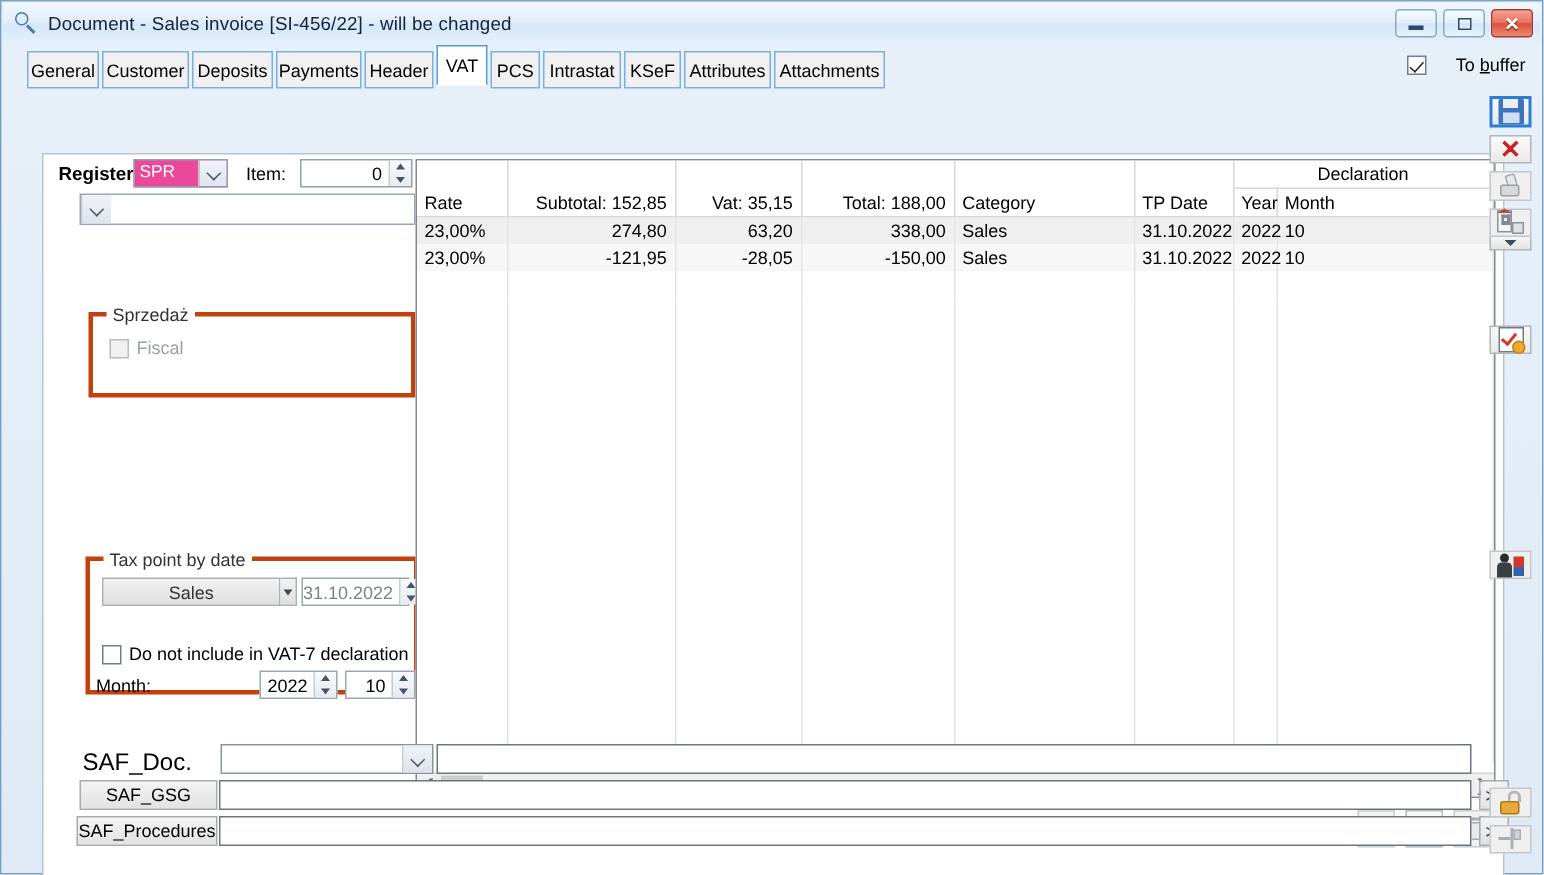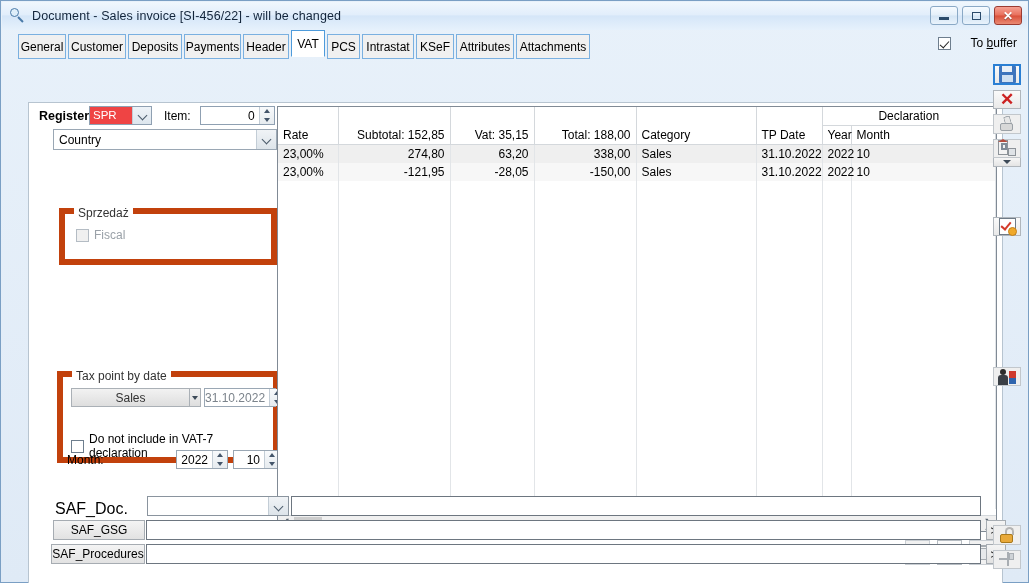--- a/index.html
+++ b/index.html
@@ -118,21 +118,21 @@
   }
   .chev { width: 7px; height: 7px; position: relative; }
   .chev::after {
     content: ""; position: absolute; left: 0; top: 0px;
     width: 6px; height: 6px;
     border: solid #4a5a6a; border-width: 0 1.6px 1.6px 0;
     transform: rotate(45deg);
   }
   #register-combo {
     width: 63px; height: 19px; border: 1px solid #8fa0b2;
-    background: #ef4444; padding: 0 0 0 3px;
+    background: #ec4899; padding: 0 0 0 3px;
   }
   #register-combo .val { color: #fff; font-size: 11.5px; line-height: 17px; flex: 1; }
   #register-combo .arrow-btn { background: linear-gradient(to bottom,#eef3f8,#dde6ee); }
 
   #item-label { margin-left: 12px; font-size: 12px; }
   #item-spin {
     margin-left: 9px; width: 75px; height: 19px;
     border: 1px solid #8fa0b2; background: #fff;
     display: flex; align-items: center;
   }
@@ -152,21 +152,21 @@
   .spin-btns .dn::after { bottom: 2px; border-top: 4px solid #44556a; }
 
   #country-combo {
     position: absolute; left: 24px; top: 26px; width: 224px; height: 21px;
     border: 1px solid #9aa7b4; background: #fff;
   }
   #country-combo .val { flex: 1; padding-left: 5px; font-size: 12px; }
   #country-combo .arrow-btn { width: 20px; background: linear-gradient(to bottom,#f0f3f6,#dde4ea); }
 
   .group {
-    position: absolute; border: 6px solid #c2410c;
+    position: absolute; border: 3px solid #c2410c;
   }
   .group > .legend {
     position: absolute; top: -8px; left: 9px; background: #fff;
     padding: 0 4px; font-size: 12px; color: #333;
   }
   #sprzedaz-group { left: 30px; top: 105px; width: 218px; height: 57px; }
   #fiscal-row {
     position: absolute; left: 11px; top: 14px;
     display: flex; align-items: flex-end; gap: 5px;
   }
@@ -485,21 +485,20 @@
         <div id="item-spin">
           <span class="v">0</span>
           <span class="spin-btns">
               <span class="up"></span>
               <span class="dn"></span>
             </span>
         </div>
       </div>
 
       <div class="combo" id="country-combo">
-        <span class="val">Country</span>
         <span class="arrow-btn">
             <span class="chev"></span>
           </span>
       </div>
 
       <div class="group" id="sprzedaz-group">
         <span class="legend">Sprzedaż</span>
         <div id="fiscal-row">
           <span class="checkbox"></span>
           <span class="lbl">Fiscal</span>

